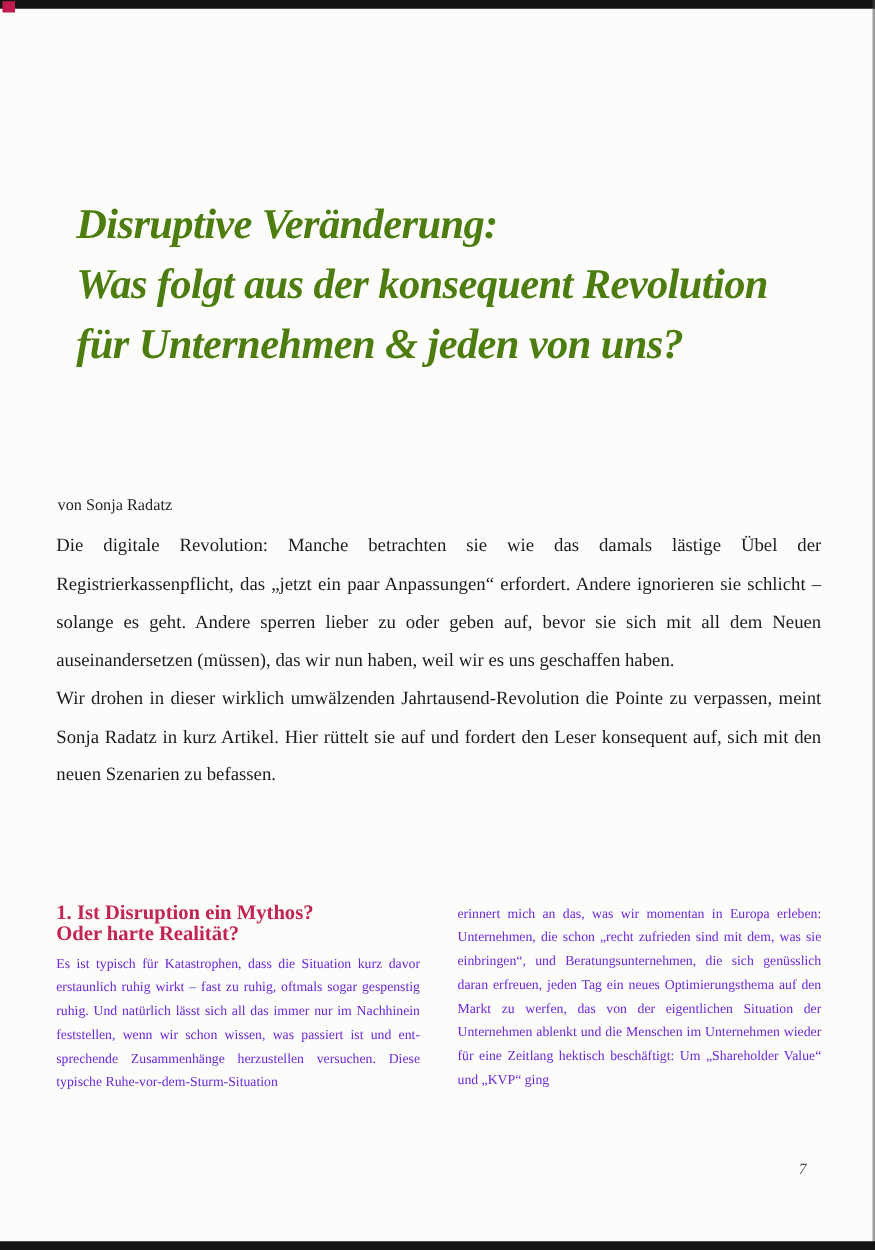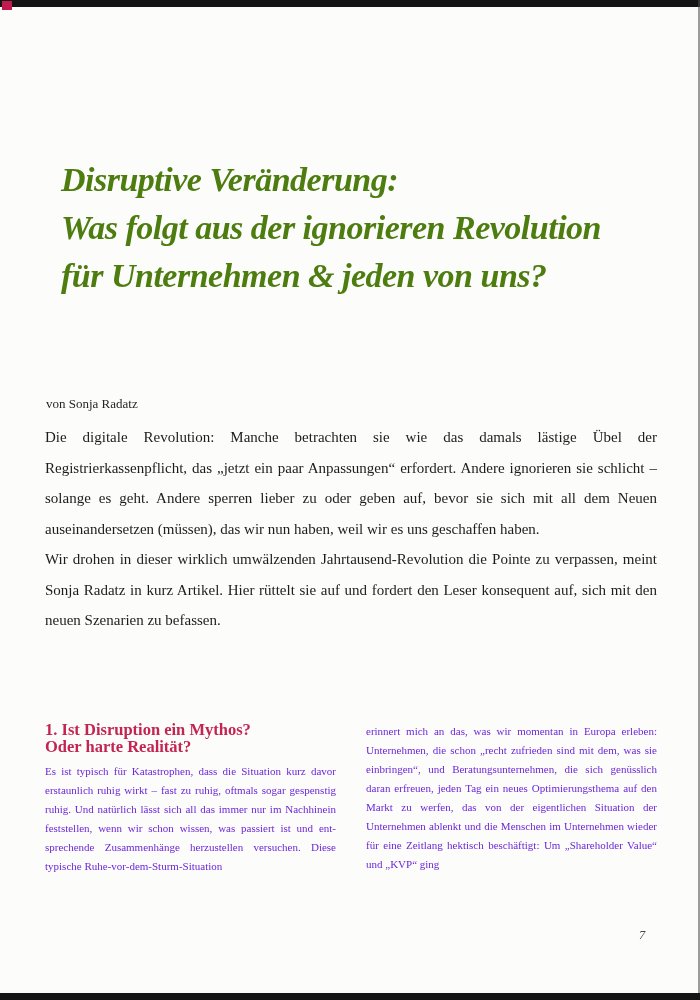--- a/index.html
+++ b/index.html
@@ -58,21 +58,21 @@
 </head>
 <body>
 
 <div class="page">
   <div class="topbar"></div>
   <div class="cornermark"></div>
   <div class="rightedge"></div>
 
   <div class="title">
     <div class="tline">Disruptive Veränderung:</div>
-    <div class="tline">Was folgt aus der ignorieren Revolution</div>
+    <div class="tline">Was folgt aus der konsequent Revolution</div>
     <div class="tline">für Unternehmen &amp; jeden von uns?</div>
   </div>
 
   <div class="byline">von Sonja Radatz</div>
 
   <div class="intro">
     <p>Die digitale Revolution: Manche betrachten sie wie das damals lästige Übel der Registrierkassenpflicht, das „jetzt ein paar Anpassungen“ erfordert. Andere ignorieren sie schlicht – solange es geht. Andere sperren lieber zu oder geben auf, bevor sie sich mit all dem Neuen auseinandersetzen (müssen), das wir nun haben, weil wir es uns geschaffen haben.</p>
     <p>Wir drohen in dieser wirklich umwälzenden Jahrtausend-Revolution die Pointe zu verpassen, meint Sonja Radatz in kurz Artikel. Hier rüttelt sie auf und fordert den Leser konsequent auf, sich mit den neuen Szenarien zu befassen.</p>
   </div>
 

